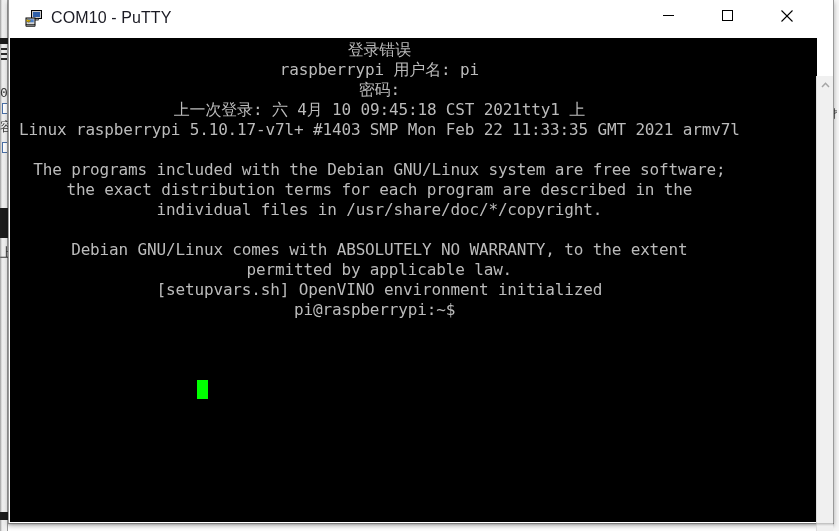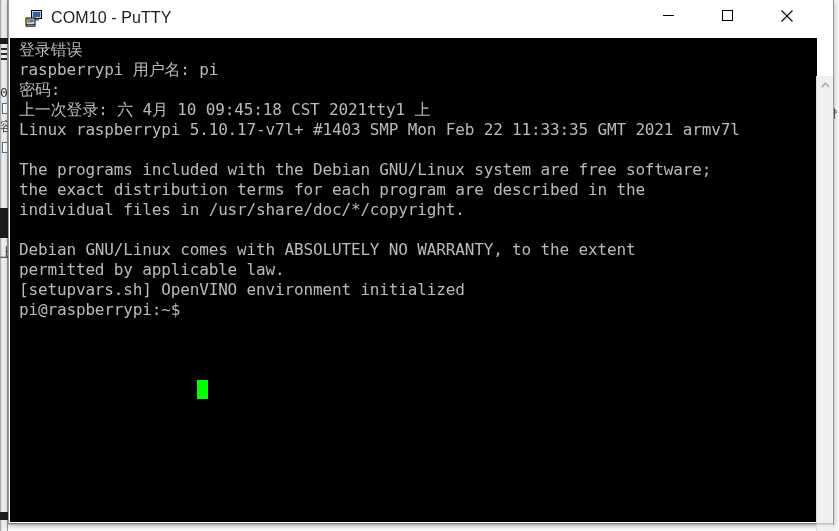--- a/index.html
+++ b/index.html
@@ -91,20 +91,21 @@
     position: absolute;
     left: 8px;
     top: 0px;
     width: 826px;
     height: 524px;
     background: #ffffff;
     border: 1px solid #9a9a9a;
     border-top: none;
     box-sizing: border-box;
     box-shadow: 0 2px 5px rgba(0,0,0,0.30);
+    text-align: center;
   }
 
   
   #title-bar {
     position: relative;
     height: 38px;
     background: #ffffff;
     border-bottom: 1px solid #ffffff;
     display: flex;
     align-items: center;

